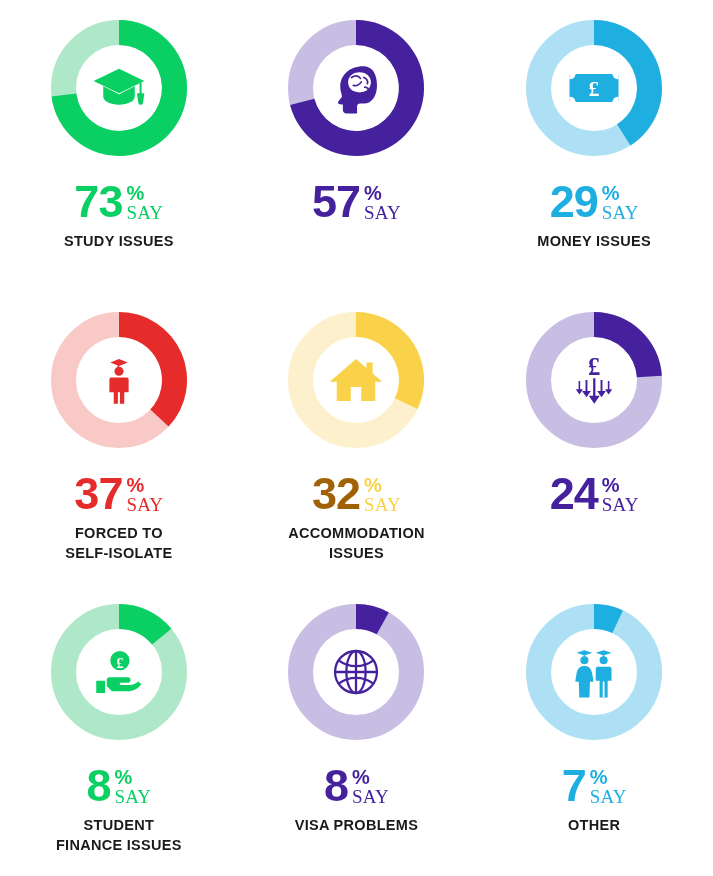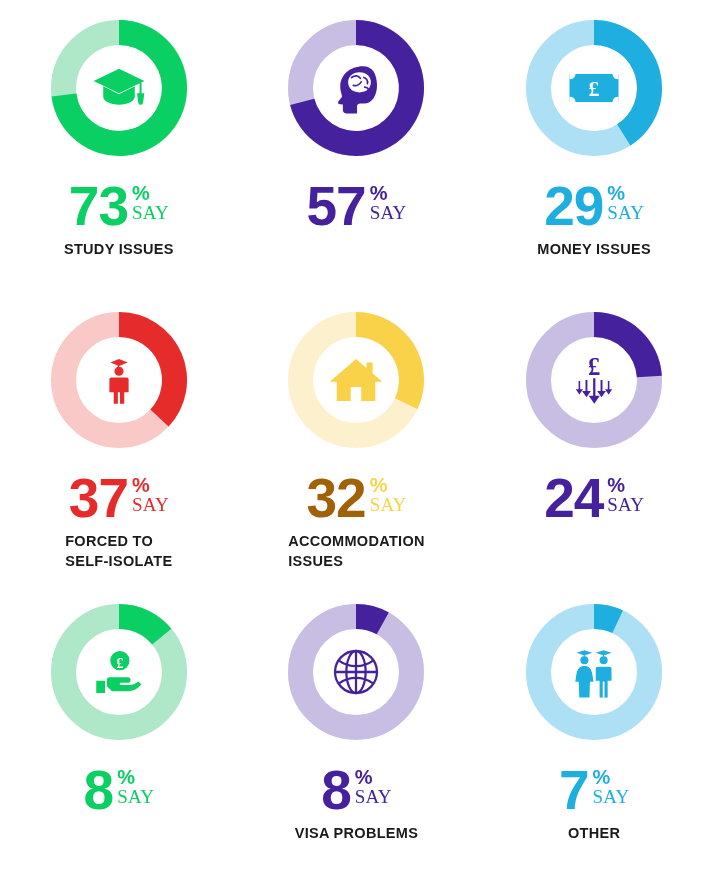--- a/index.html
+++ b/index.html
@@ -56,21 +56,21 @@
     display: block;
   }
   .pct-row {
     margin-top: 16px;
     display: flex;
     align-items: flex-start;
     justify-content: center;
     line-height: 1;
   }
   .pct-num {
-    font-size: 55px;
+    font-size: 45px;
     font-weight: bold;
     letter-spacing: -1px;
     line-height: 0.88;
     font-family: "Liberation Sans", sans-serif;
   }
   .pct-suffix {
     display: flex;
     flex-direction: column;
     align-items: flex-start;
     margin-left: 4px;
@@ -83,20 +83,21 @@
   }
   .pct-say {
     font-size: 19px;
     font-weight: normal;
     line-height: 1.0;
     letter-spacing: 0.2px;
     font-family: Liberation Serif, serif;
   }
   .caption {
     margin-top: 10px;
+    text-align: center;
     color: #1a1a1a;
     font-size: 14.5px;
     font-weight: bold;
     letter-spacing: 0.3px;
     line-height: 1.35;
     text-transform: uppercase;
     max-width: 200px;
   }
 </style>
 </head>
@@ -241,20 +242,21 @@
             <path d="M6 42 h10 v14 H6 Z"></path>
           </svg>
         </span></div>
       <div class="pct-row">
         <span class="pct-num" style="color:#0ACF62">8</span>
         <span class="pct-suffix">
           <span class="pct-sym" style="color:#0ACF62">%</span>
           <span class="pct-say" style="color:#0ACF62">SAY</span>
         </span>
       </div>
+      <div class="caption"><span>STUDENT</span><br><span>FINANCE ISSUES</span></div>
     </div>
     <div class="stat-cell">
       <div class="donut-wrap"><span><svg viewBox="0 0 156 156">
             <circle cx="78" cy="78" r="55.5" fill="none" stroke="#C8BEE4" stroke-width="25"></circle>
             <path d="M 78 10 A 68 68 0 0 1 110.76 18.41 L 98.72 40.32 A 43 43 0 0 0 78 35 Z" fill="#45219E"></path>
           </svg></span><span class="donut-icon">
           <svg viewBox="0 0 64 64" fill="none" stroke="#45219E" stroke-width="2.6">
             <circle cx="32" cy="32" r="24"></circle>
             <ellipse cx="32" cy="32" rx="11" ry="24"></ellipse>
             <line x1="32" y1="8" x2="32" y2="56"></line>

